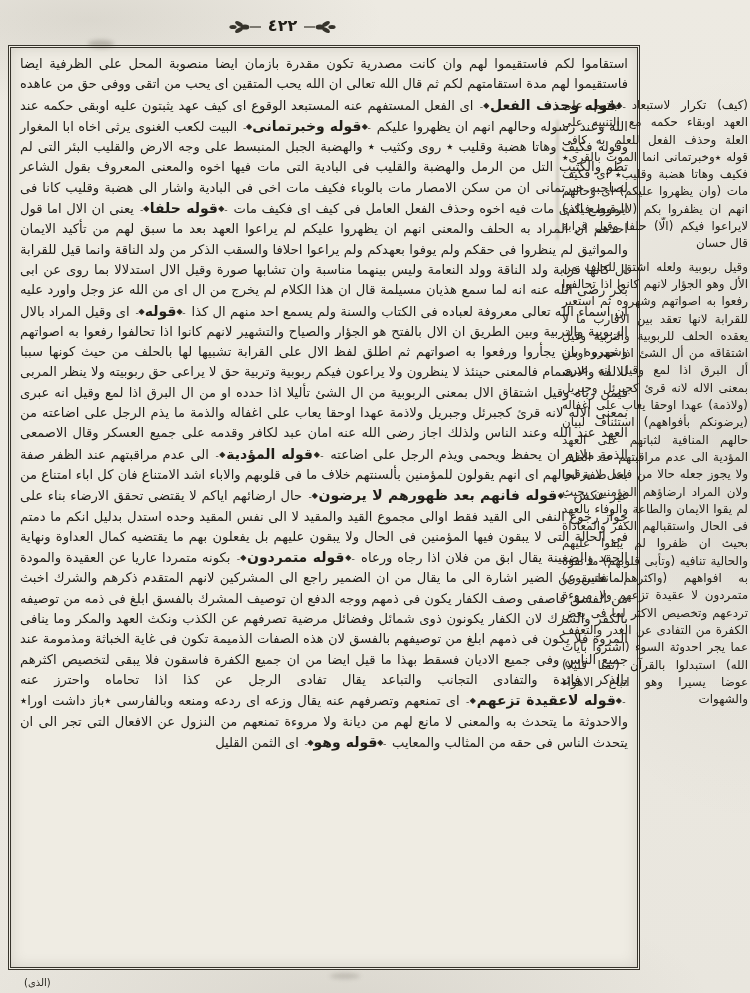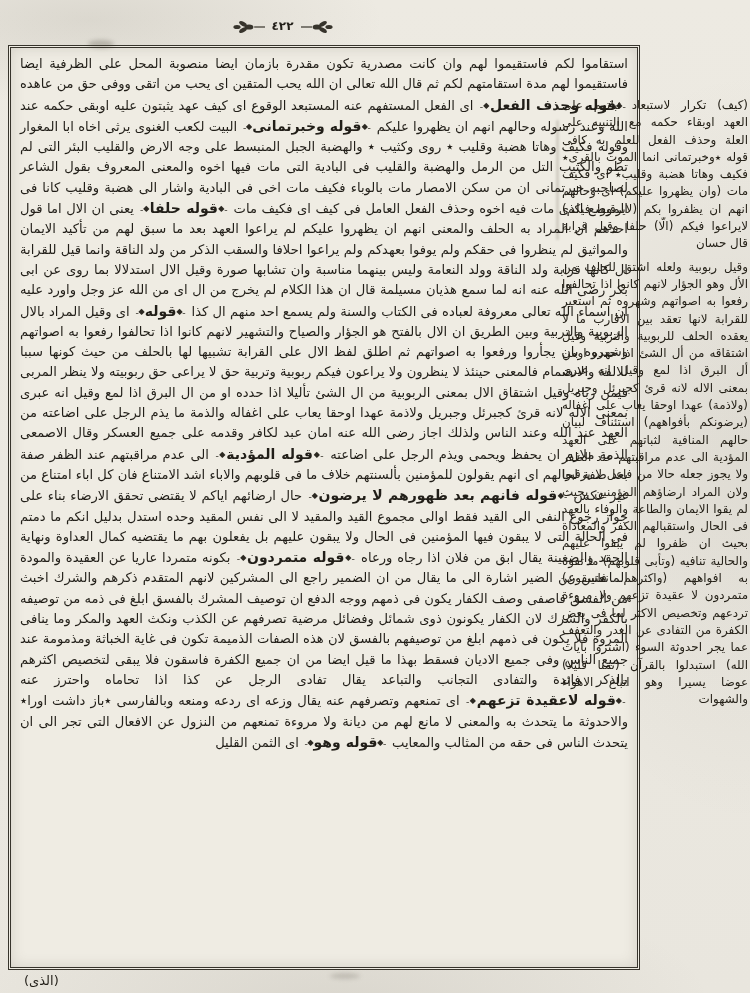--- a/index.html
+++ b/index.html
@@ -16,21 +16,21 @@
       radial-gradient(ellipse 300px 500px at 100% 45%, rgba(110,104,90,.10), transparent 75%),
       radial-gradient(ellipse 500px 160px at 45% 101%, rgba(110,104,90,.12), transparent 75%),
       linear-gradient(#edeae2,#e9e6de);
   }
   
   .page-header{
     position:absolute;top:14px;left:8px;width:549px;height:26px;
     display:flex;align-items:center;justify-content:center;gap:6px;
   }
   .page-num{
-    font-size:12px;font-weight:bold;letter-spacing:2px;line-height:1;
+    font-size:16px;font-weight:bold;letter-spacing:2px;line-height:1;
     transform:translateY(-1px);
   }
   .h-orn{display:inline-flex;align-items:center;}
   
   .frame{
     position:absolute;top:45px;left:8px;width:632px;height:925px;
     box-sizing:border-box;border:3px double #37342c;
     background:#efece3;
     padding:6px 9px 4px 9px;overflow:hidden;
     box-shadow:inset 0 0 14px rgba(90,84,70,.18);
@@ -47,21 +47,21 @@
     position:absolute;top:97px;right:0;width:194px;box-sizing:border-box;
     padding:0 2px 0 6px;
     font-size:11.9px;line-height:17.3px;text-align:justify;
     color:#262219;
     margin-left:28px;
   }
   .m-para{margin:0 0 6px 0;}
   .m-verse{margin:2px 0 6px 0;padding-right:10px;text-align:right;}
   
   .catchword{
-    position:absolute;left:24px;bottom:5px;font-size:13px;direction:rtl;
+    position:absolute;left:24px;bottom:5px;font-size:10px;direction:rtl;
   }
   
   .smudge{position:absolute;border-radius:50%;pointer-events:none;}
   .smudge.s1{top:40px;left:88px;width:26px;height:8px;background:rgba(60,55,45,.25);filter:blur(2px);}
   .smudge.s2{top:120px;left:556px;width:3px;height:120px;background:rgba(70,64,52,.18);filter:blur(1px);border-radius:2px;}
   .smudge.s3{bottom:14px;left:330px;width:30px;height:6px;background:rgba(60,55,45,.18);filter:blur(2px);}
 </style>
 </head>
 <body>
 

